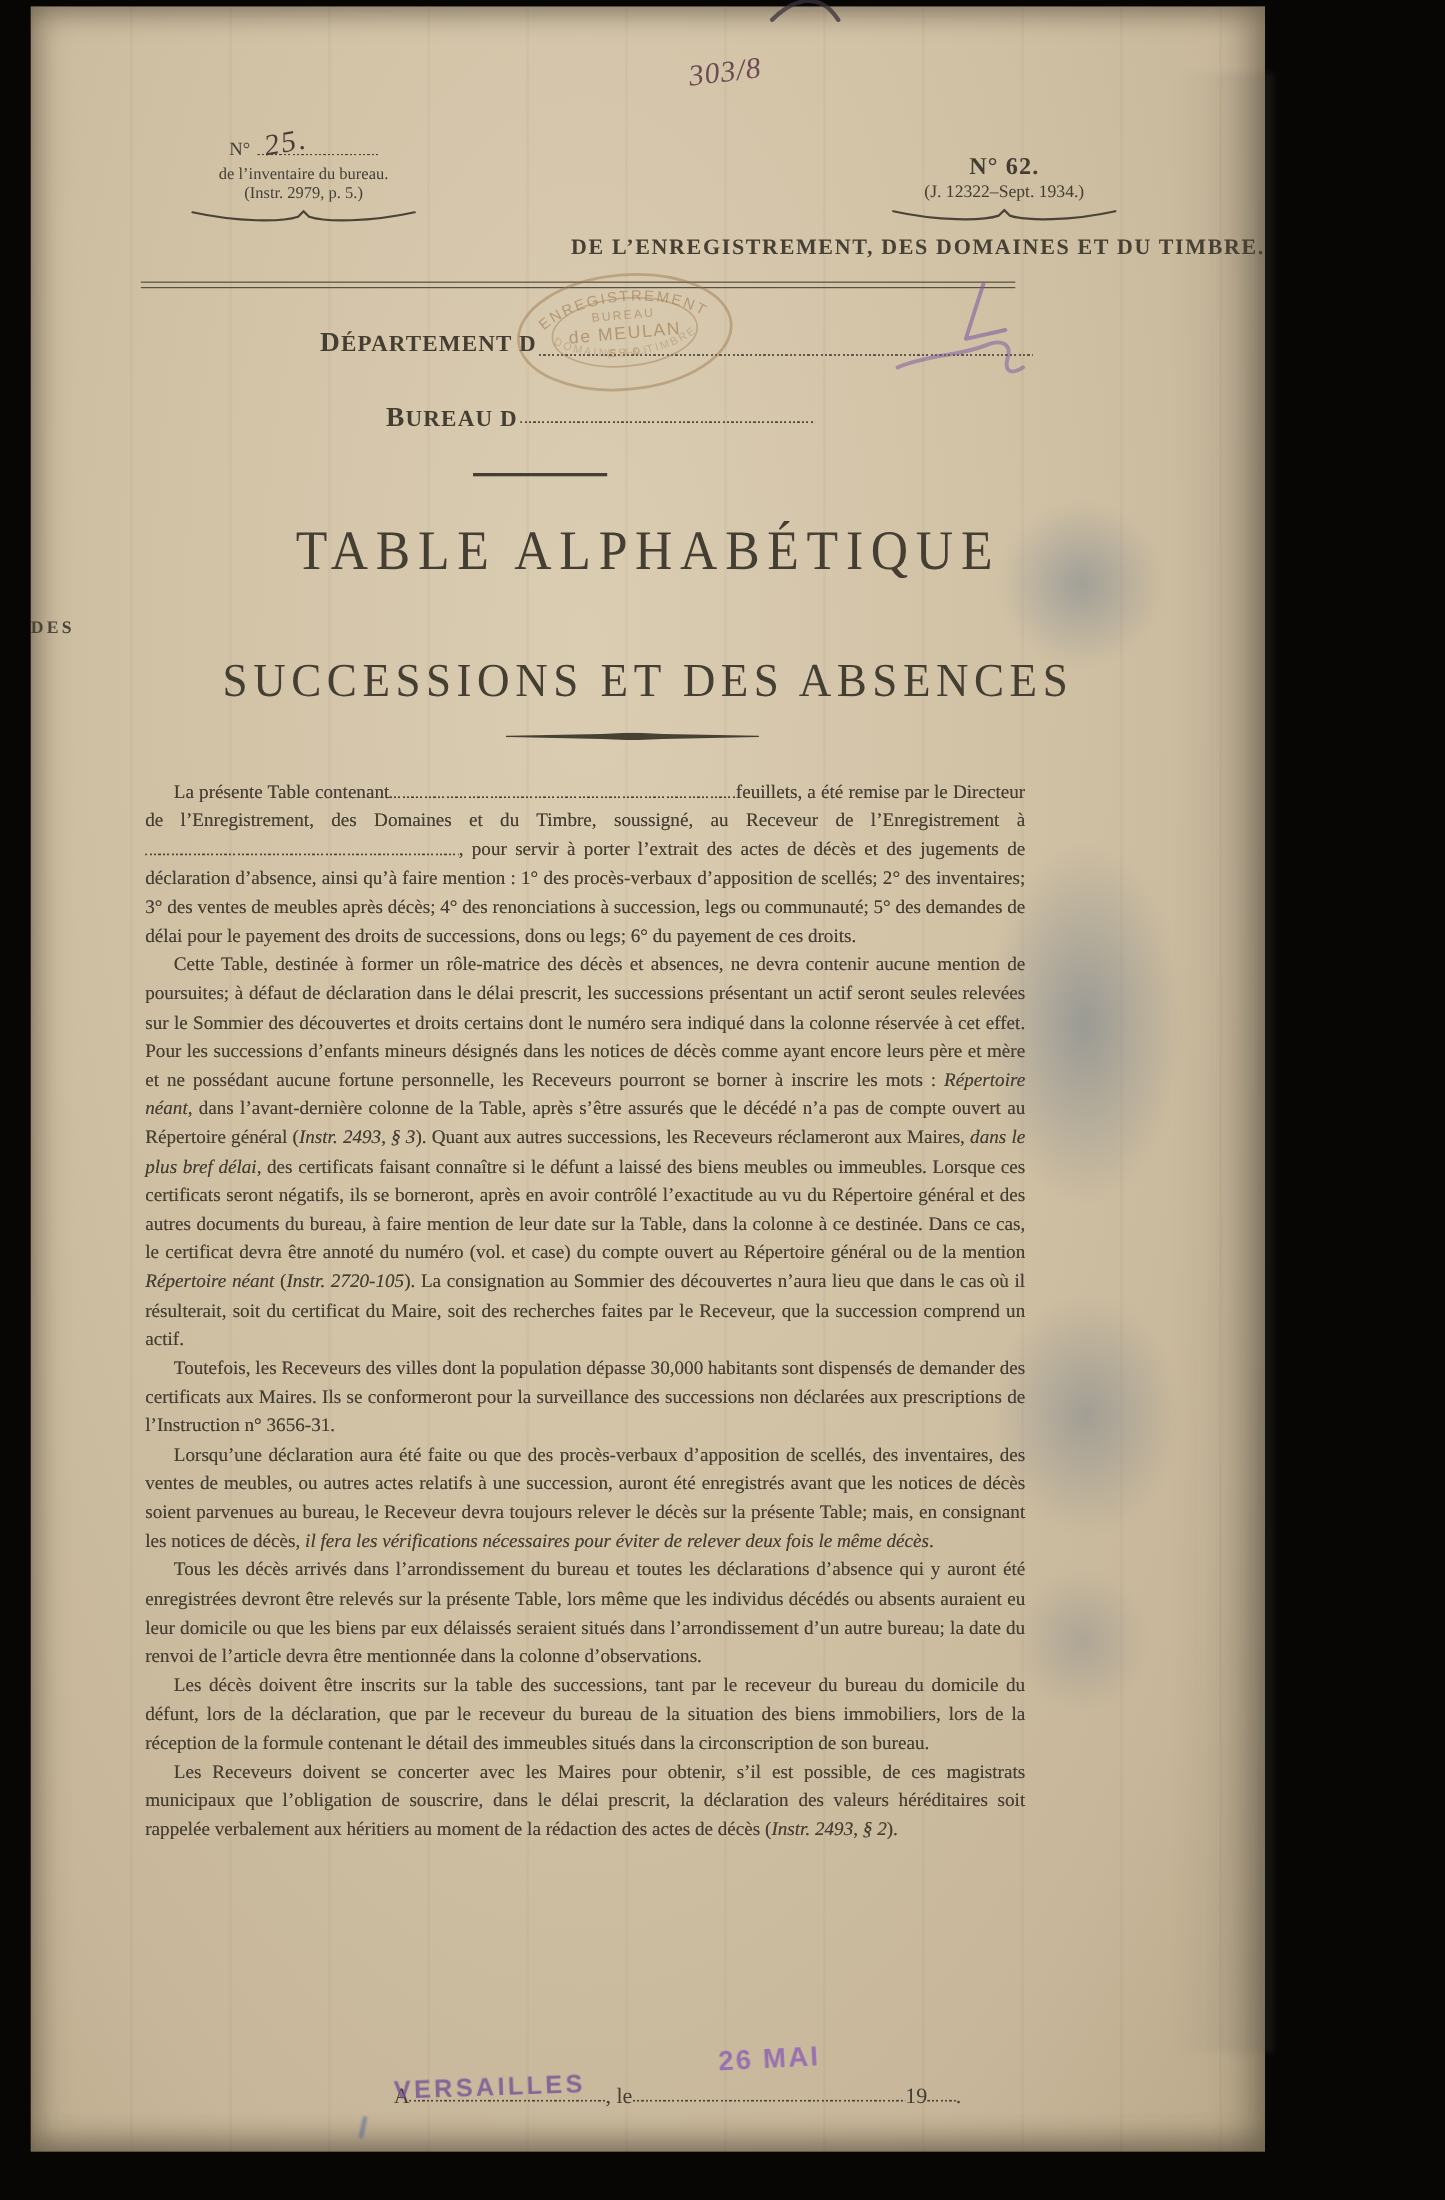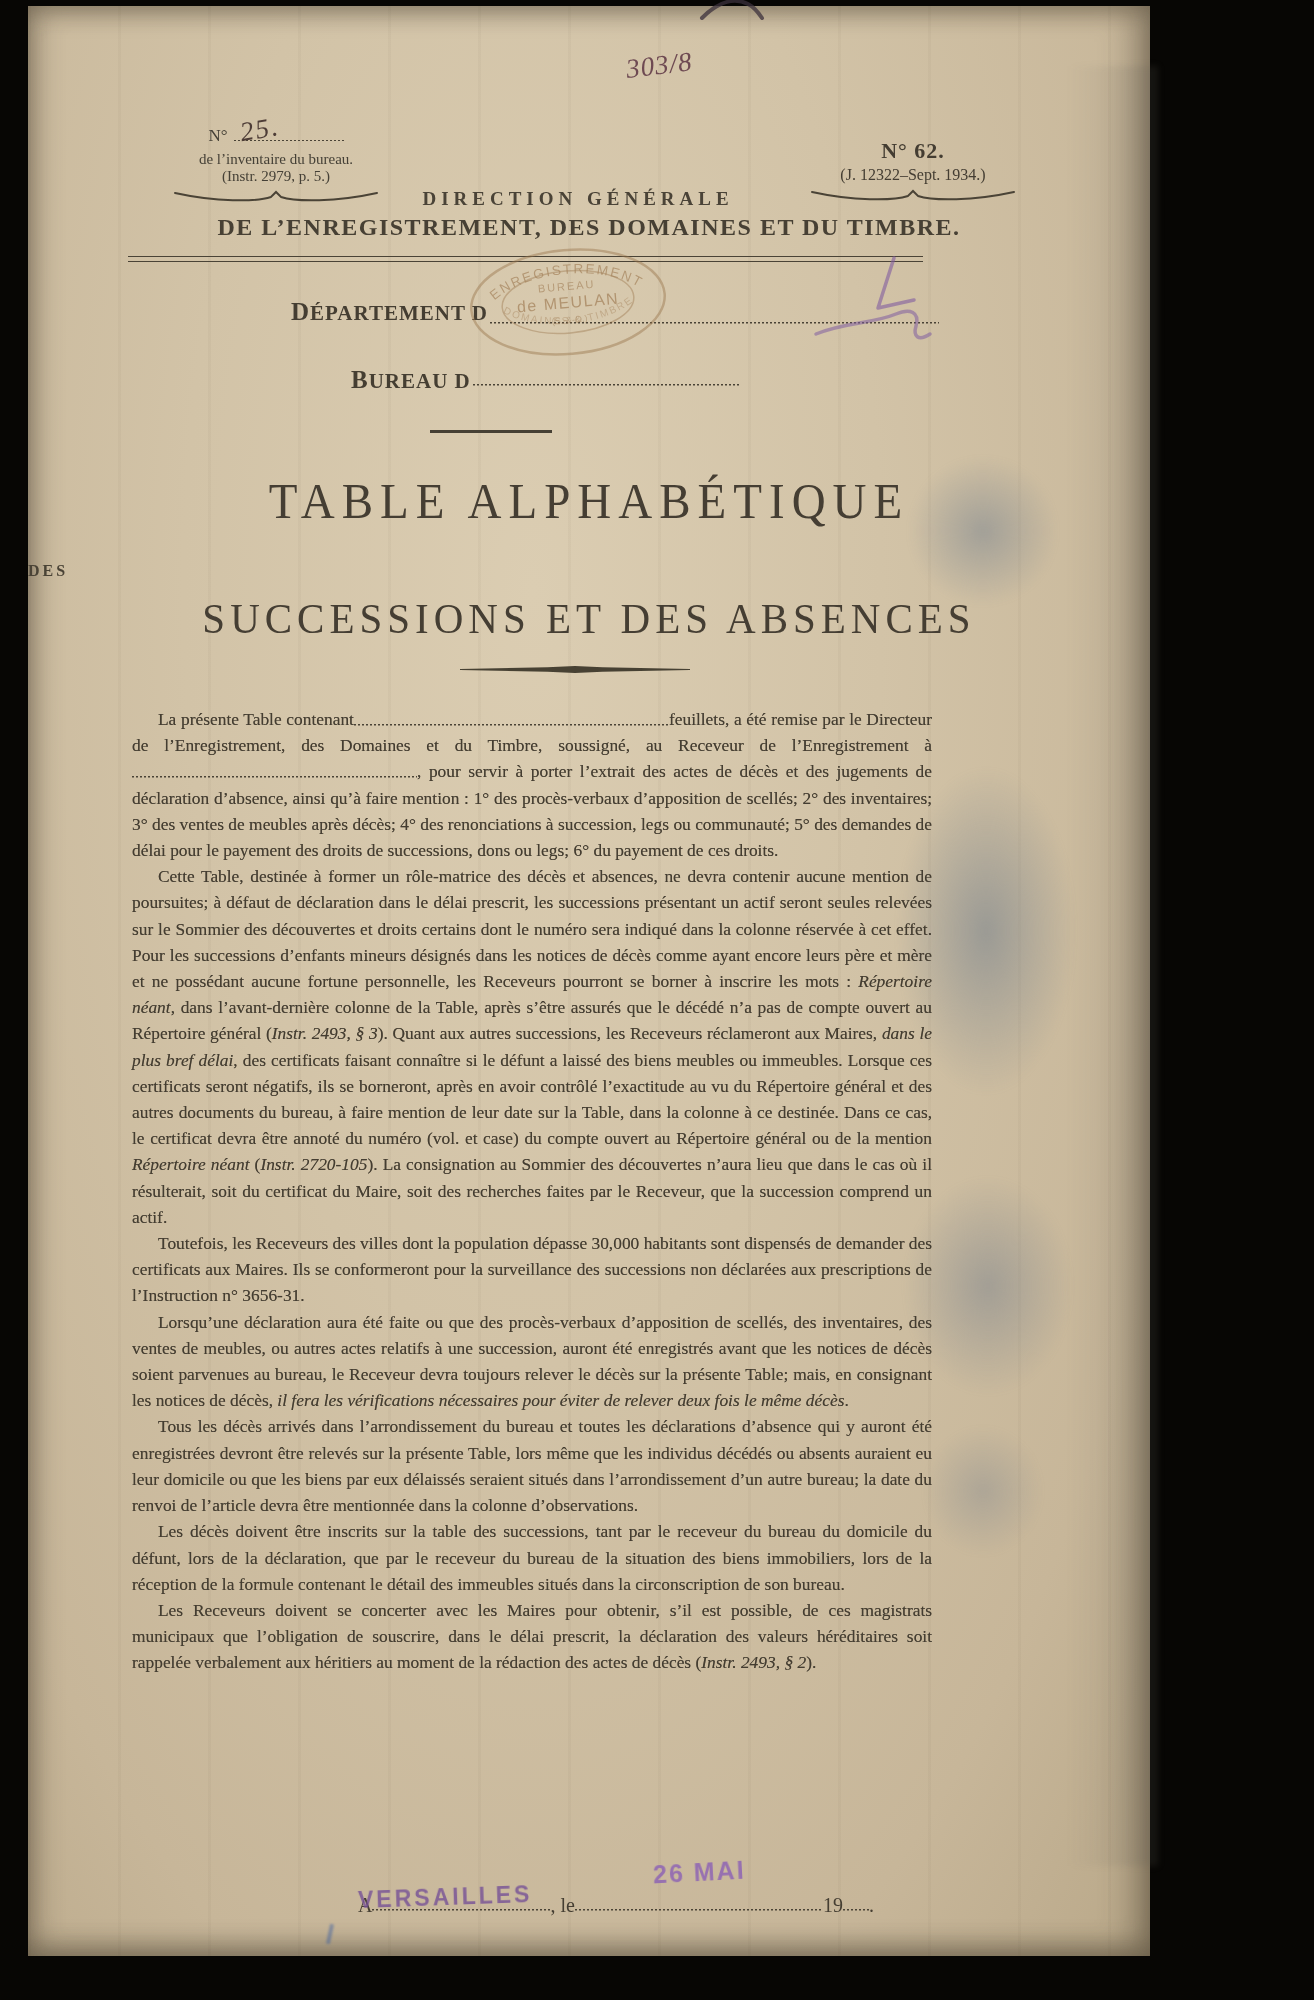--- a/index.html
+++ b/index.html
@@ -28,22 +28,22 @@
   .hand-25{position:absolute;left:84px;top:-10px;font-style:italic;font-size:27px;color:#4d3c36;transform:rotate(-10deg);letter-spacing:2px;}
   .inv-l2{margin-top:1px;}
   .brace{display:block;margin:4px auto 0;}
   .direction{position:absolute;left:310px;top:182px;width:480px;text-align:center;
              font-size:19px;letter-spacing:5px;font-weight:bold;color:#4a4337;}
   .formno-block{position:absolute;left:760px;top:132px;width:250px;text-align:center;color:#443d32;}
   .formno-no{font-size:22px;font-weight:bold;letter-spacing:1px;}
   .formno-ref{font-size:16px;margin-top:2px;}
   .hand-303{position:absolute;left:598px;top:44px;font-style:italic;font-size:27px;color:#6e4a52;transform:rotate(-7deg);letter-spacing:1px;}
   .topmark{position:absolute;left:668px;top:-8px;}
-  .subtitle{position:absolute;left:0;top:208px;width:100%;text-align:center;
-            font-size:24px;font-weight:bold;letter-spacing:1.5px;color:#474034;}
+  .subtitle{position:absolute;left:0;top:208px;width:100%;text-align:right;
+            font-size:20px;font-weight:bold;letter-spacing:1.5px;color:#474034;}
   .dbl-rule{position:absolute;left:100px;top:250px;width:795px;height:4px;
             border-top:1.6px solid #4a4336;border-bottom:1px solid #4a4336;}
   
   .field-row{position:absolute;display:flex;align-items:baseline;color:#453e32;}
   .field-label{font-size:21px;text-transform:uppercase;font-weight:bold;letter-spacing:1px;white-space:nowrap;}
   .field-label::first-letter{font-size:25px;}
   .leader{flex:1;height:1em;margin-left:2px;
           background:repeating-linear-gradient(90deg,#4a4336 0 2px,transparent 2px 4px) bottom 3px left 0/100% 1.5px no-repeat;}
   .row-dept{left:263px;top:292px;width:648px;align-items:flex-end;}
   .row-bureau{left:323px;top:360px;width:390px;}
@@ -102,21 +102,20 @@
         <span>N°</span><span class="inv-line"></span>
         <span class="hand-25">25.</span>
       </div>
       <div class="inv-l2">de l’inventaire du bureau.</div>
       <div>(Instr. 2979, p. 5.)</div>
       <svg class="brace" width="210" height="14">
         <path d="M4,4 C45,13 85,13 100,8 L105,3 L110,8 C125,13 165,13 206,4" stroke="#4a4336" stroke-width="2" fill="none" stroke-linecap="round"></path>
       </svg>
     </div>
 
-    <div class="direction">DIRECTION GÉNÉRALE</div>
 
     <div class="formno-block">
       <div class="formno-no">N° 62.</div>
       <div class="formno-ref">(J. 12322–Sept. 1934.)</div>
       <svg class="brace" width="210" height="14">
         <path d="M4,4 C45,13 85,13 100,8 L105,3 L110,8 C125,13 165,13 206,4" stroke="#4a4336" stroke-width="2" fill="none" stroke-linecap="round"></path>
       </svg>
     </div>
 
     <div class="subtitle">DE L’ENREGISTREMENT, DES DOMAINES ET DU TIMBRE.</div>

